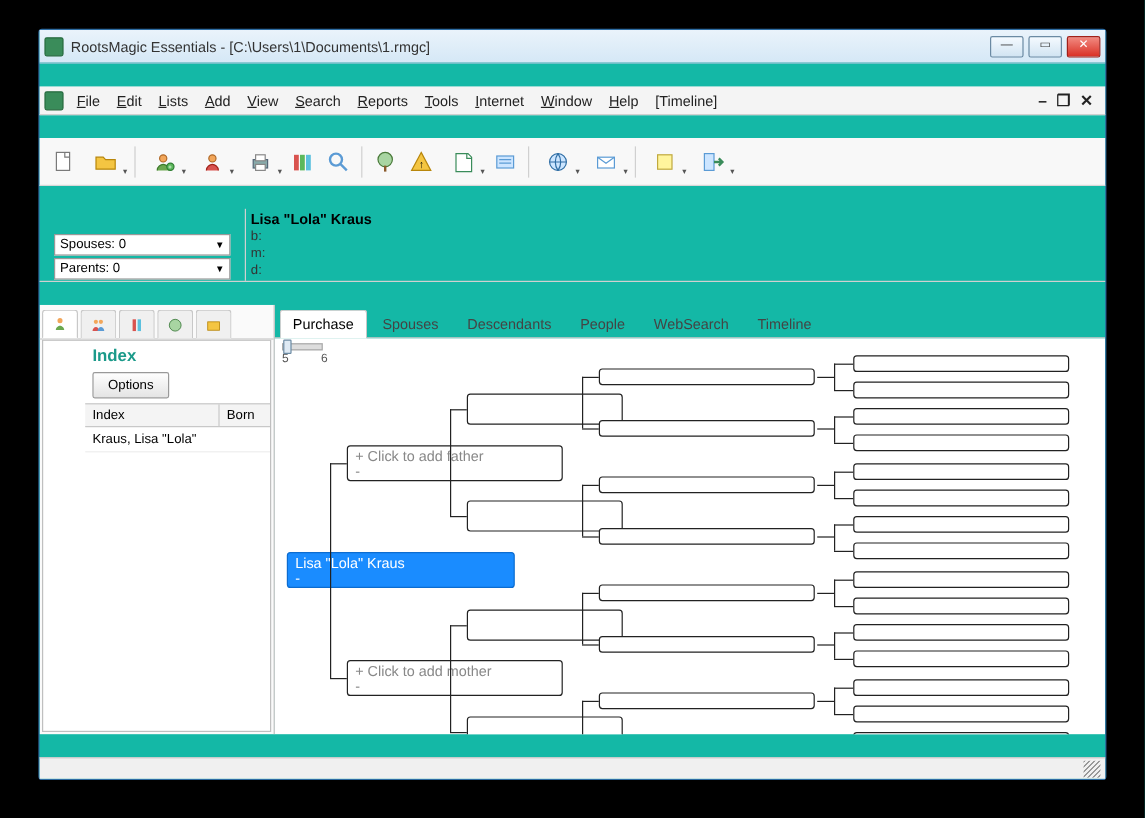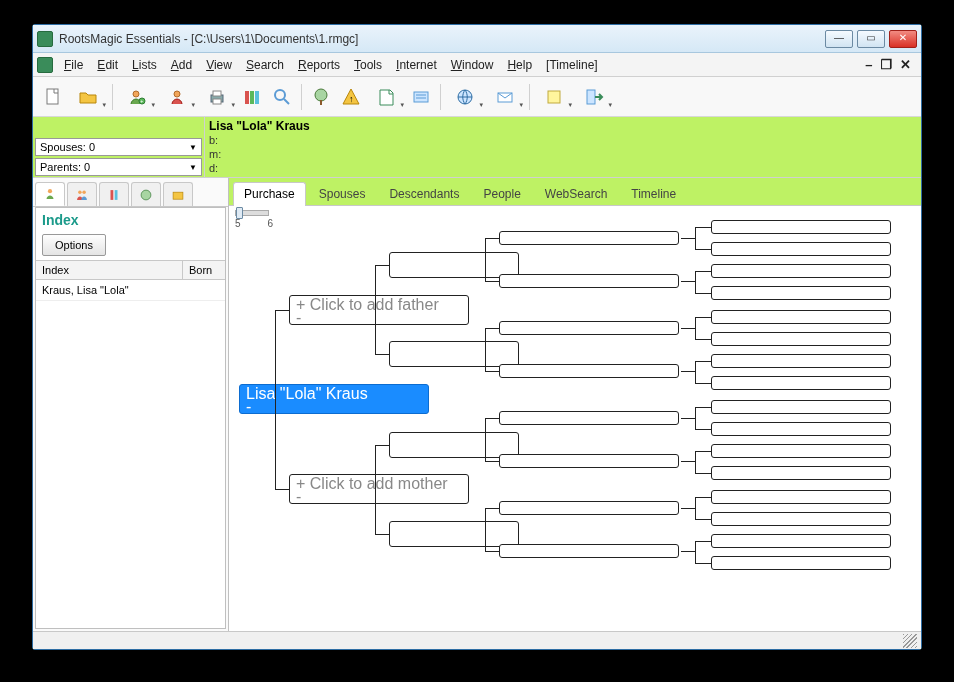--- a/index.html
+++ b/index.html
@@ -1,18 +1,18 @@
 <!DOCTYPE html>
 <html><head>
 <meta charset="utf-8">
 <style>
 * { box-sizing: border-box; margin: 0; padding: 0; font-family: "Segoe UI", Tahoma, sans-serif; }
 body { background: #000; width: 954px; height: 682px; overflow: hidden; position: relative; }
 
-.outer-frame { position: absolute; left: 32px; top: 24px; width: 890px; height: 626px; background: #bef264; border: 1px solid #2e6da4; border-radius: 3px; box-shadow: 0 0 8px rgba(0,0,0,0.3); display: flex; flex-direction: column; }
+.outer-frame { position: absolute; left: 32px; top: 24px; width: 890px; height: 626px; background: #14b8a6; border: 1px solid #2e6da4; border-radius: 3px; box-shadow: 0 0 8px rgba(0,0,0,0.3); display: flex; flex-direction: column; gap: 19px; }
 
 
 .titlebar { height: 28px; background: linear-gradient(#eaf3fb,#d5e8f6); border-bottom: 1px solid #a8c7de; display: flex; align-items: center; padding: 0 4px; font-size: 12px; color: #333; }
 .titlebar .app-icon { width: 16px; height: 16px; background: #3a8c5a; border: 1px solid #276b3f; border-radius: 2px; margin-right: 6px; }
 .titlebar .title-text { flex: 1; }
 .win-buttons { display: flex; gap: 4px; }
 .win-btn { width: 28px; height: 18px; border: 1px solid #6b8aa3; background: linear-gradient(#f5faff,#d1e4f2); border-radius: 2px; font-size: 10px; line-height: 14px; text-align: center; cursor: pointer; }
 .win-btn.close { background: linear-gradient(#f28b82,#d93025); color: #fff; border-color: #a12019; }
 
 
@@ -27,53 +27,53 @@
 .toolbar { height: 40px; background: #f8f8f8; border-bottom: 1px solid #d8d8d8; display: flex; align-items: center; padding: 2px 6px; gap: 2px; }
 .tbtn { width: 28px; height: 30px; display: flex; align-items: center; justify-content: center; cursor: pointer; border-radius: 2px; position: relative; }
 .tbtn .dd { font-size: 7px; color: #555; position: absolute; right: 1px; bottom: 3px; }
 .tbtn.wide { width: 38px; }
 .sep { width: 1px; height: 26px; background: #d0d0d0; margin: 0 3px; }
 svg.icon { width: 20px; height: 20px; }
 
 
 .info-strip { display: flex; border-bottom: 1px solid #d0d0d0; }
 .info-left { width: 172px; border-right: 1px solid #d0d0d0; display: flex; flex-direction: column; justify-content: flex-end; }
-.info-drop { height: 18px; border: 1px solid #999; margin: 1px 2px; font-size: 11px; padding: 0 4px; display: flex; align-items: center; justify-content: space-between; background: #fff; cursor: pointer; }
+.info-drop { height: 18px; border: 1px solid #999; margin: 1px 12px; font-size: 11px; padding: 0 4px; display: flex; align-items: center; justify-content: space-between; background: #fff; cursor: pointer; }
 .info-drop .tri { font-size: 8px; }
 .info-right { flex: 1; padding: 2px 4px; font-size: 12px; }
 .info-name { font-weight: bold; }
 .info-line { font-size: 11px; color: #333; line-height: 14px; }
 
 
 .main { flex: 1; display: flex; overflow: hidden; }
 .sidebar { width: 196px; border-right: 1px solid #c0c0c0; display: flex; flex-direction: column; background: #fafafa; }
 .side-tabs { display: flex; padding: 4px 2px 0 2px; gap: 2px; border-bottom: 1px solid #c8c8c8; }
 .side-tab { width: 30px; height: 24px; border: 1px solid #c8c8c8; border-bottom: none; border-radius: 3px 3px 0 0; background: #f0f0f0; display: flex; align-items: center; justify-content: center; cursor: pointer; }
 .side-tab.active { background: #fff; border-bottom: 1px solid #fff; margin-bottom: -1px; }
-.side-panel { flex: 1; border: 1px solid #bfbfbf; margin: 0 2px 2px 2px; background: #fff; display: flex; flex-direction: column; }
+.side-panel { flex: 1; border: 1px solid #bfbfbf; margin: 0 2px 2px 2px; background: #fff; display: flex; flex-direction: column; padding-left: 35px; }
 .index-title { font-weight: bold; color: #1b9a8a; font-size: 14px; padding: 4px 6px; }
 .options-btn { margin: 2px 6px 4px 6px; width: 64px; height: 22px; font-size: 11px; border: 1px solid #999; background: linear-gradient(#fefefe,#e4e4e4); border-radius: 2px; cursor: pointer; }
 .index-header { display: flex; font-size: 11px; border-top: 1px solid #c8c8c8; border-bottom: 1px solid #c8c8c8; background: #f4f4f4; }
 .index-header div { padding: 3px 6px; }
 .ih-name { flex: 1; border-right: 1px solid #c8c8c8; }
 .ih-born { width: 42px; }
 .index-row { font-size: 11px; padding: 4px 6px; border-bottom: 1px solid #eee; cursor: pointer; }
 
 .content { flex: 1; display: flex; flex-direction: column; overflow: hidden; position: relative; }
 .view-tabs { display: flex; gap: 2px; padding: 4px 4px 0 4px; font-size: 12px; border-bottom: 1px solid #c8c8c8; }
 .view-tab { padding: 4px 10px; border: 1px solid transparent; border-bottom: none; border-radius: 3px 3px 0 0; cursor: pointer; color: #444; }
 .view-tab.active { background: #fff; border-color: #c8c8c8; color: #000; margin-bottom: -1px; }
 
 .pedigree-area { flex: 1; position: relative; background: #fff; overflow: hidden; }
 .gen-slider { position: absolute; left: 6px; top: 4px; font-size: 10px; color: #555; }
 .gen-track { width: 34px; height: 6px; background: #ddd; border: 1px solid #aaa; position: relative; margin-bottom: 2px; }
 .gen-thumb { position: absolute; top: -4px; left: 0; width: 7px; height: 12px; background: #dfeaf4; border: 1px solid #6b8aa3; border-radius: 1px; cursor: pointer; }
 .gen-labels { display: flex; justify-content: space-between; width: 38px; }
 
-.pbox { position: absolute; background: #fff; border: 1px solid #222; border-radius: 3px; font-size: 16px; padding: 2px 6px; color: #888; line-height: 13px; cursor: pointer; }
+.pbox { position: absolute; background: #fff; border: 1px solid #222; border-radius: 3px; font-size: 12px; padding: 2px 6px; color: #888; line-height: 13px; cursor: pointer; }
 .pbox.selected { background: #1a8cff; border-color: #0c6cd0; color: #fff; }
 .pbox.tall { height: 30px; }
 .pbox.tall2 { height: 26px; }
 .pbox.short { height: 14px; }
 .pbox.small { height: 14px; font-size: 10px; }
 
 .bracket { position: absolute; border: 1px solid #222; border-right: none; }
 .connector-h { position: absolute; height: 1px; background: #222; }
 
 .statusbar { height: 18px; border-top: 1px solid #c8c8c8; background: #f0f0f0; display: flex; justify-content: flex-end; align-items: center; padding-right: 4px; }

